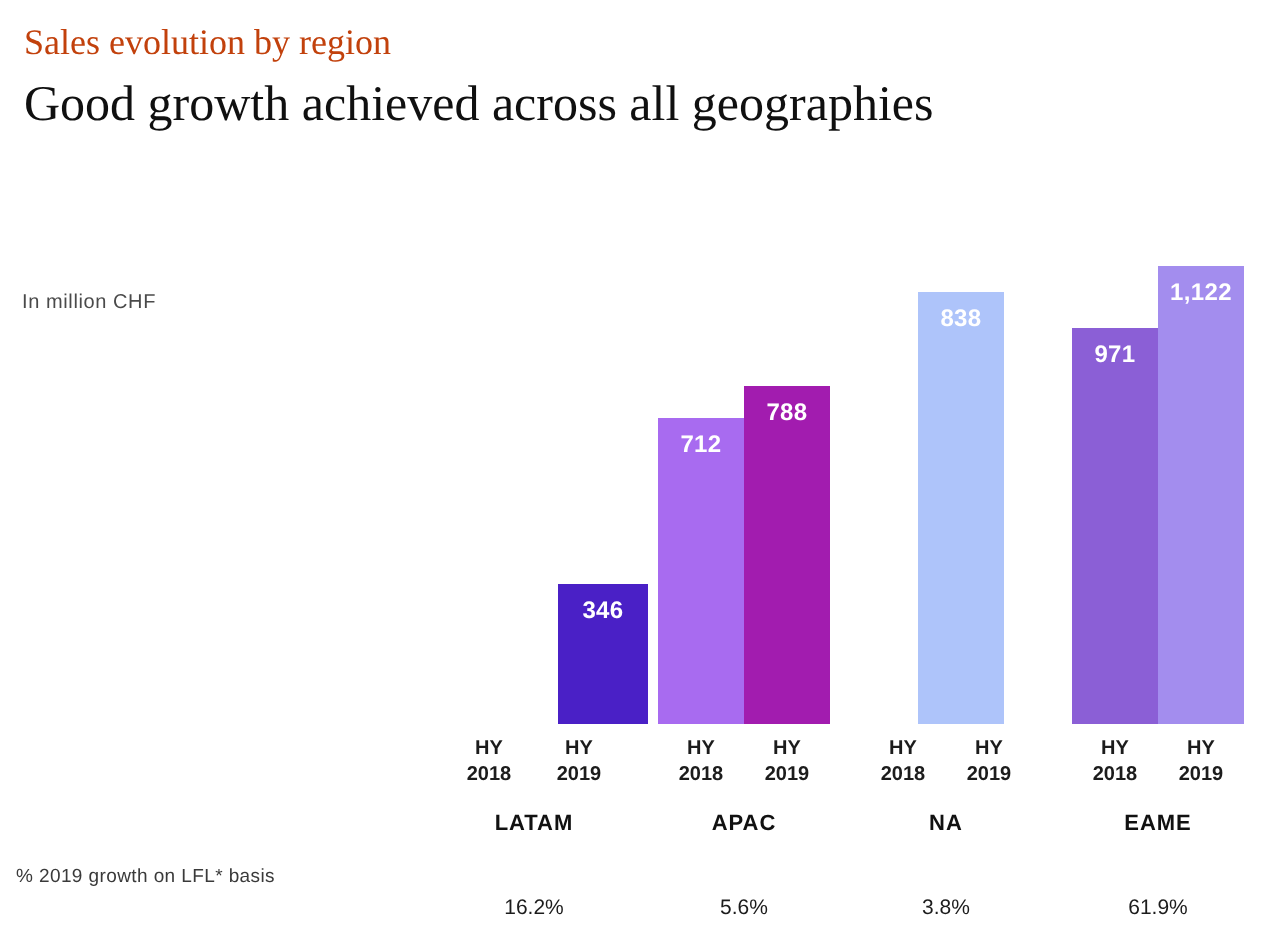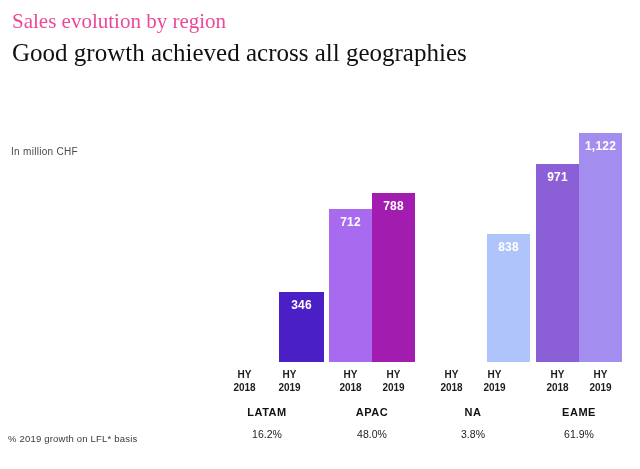--- a/index.html
+++ b/index.html
@@ -17,23 +17,23 @@
 
   
   .slide-header {
     position: absolute;
     left: 12px;
     top: 6px;
     width: 620px;
   }
   .slide-title {
     font-family: "Liberation Serif", serif;
-    font-size: 21px;
+    font-size: 18px;
     line-height: 30px;
-    color: #ec4899;
+    color: #c2410c;
     font-weight: 400;
     white-space: nowrap;
   }
   .slide-subtitle {
     font-family: "Liberation Serif", serif;
     font-size: 25px;
     line-height: 31px;
     color: #101010;
     font-weight: 400;
     white-space: nowrap;
@@ -101,21 +101,21 @@
   .growth-caption {
     position: absolute;
     left: 8px;
     top: 433px;
     font-size: 9.5px;
     color: #3a3a3a;
     letter-spacing: 0.2px;
   }
   .growth-value {
     position: absolute;
-    top: 428px;
+    top: 448px;
     text-align: center;
     font-size: 10.5px;
     color: #1c1c1c;
   }
 </style>
 </head>
 <body>
 
 <div class="slide-header">
   <div class="slide-title">Sales evolution by region</div>
@@ -148,23 +148,23 @@
   </div>
   <div class="period-label" style="left:329px; width:43px;">
     <span>HY</span>
     <span>2018</span>
   </div>
   <div class="period-label" style="left:372px; width:43px;">
     <span>HY</span>
     <span>2019</span>
   </div>
   <div class="region-label" style="left:329px; width:86px;">APAC</div>
-  <div class="growth-value" style="left:329px; width:86px;">48.0%</div>
+  <div class="growth-value" style="left:329px; width:86px;">5.6%</div>
 
-  <div class="bar" style="left:487px; width:43px; height:128px; background:#aec4fa;">
+  <div class="bar" style="left:459px; width:43px; height:216px; background:#aec4fa;">
     <span class="bar-value">838</span>
   </div>
   <div class="period-label" style="left:430px; width:43px;">
     <span>HY</span>
     <span>2018</span>
   </div>
   <div class="period-label" style="left:473px; width:43px;">
     <span>HY</span>
     <span>2019</span>
   </div>

